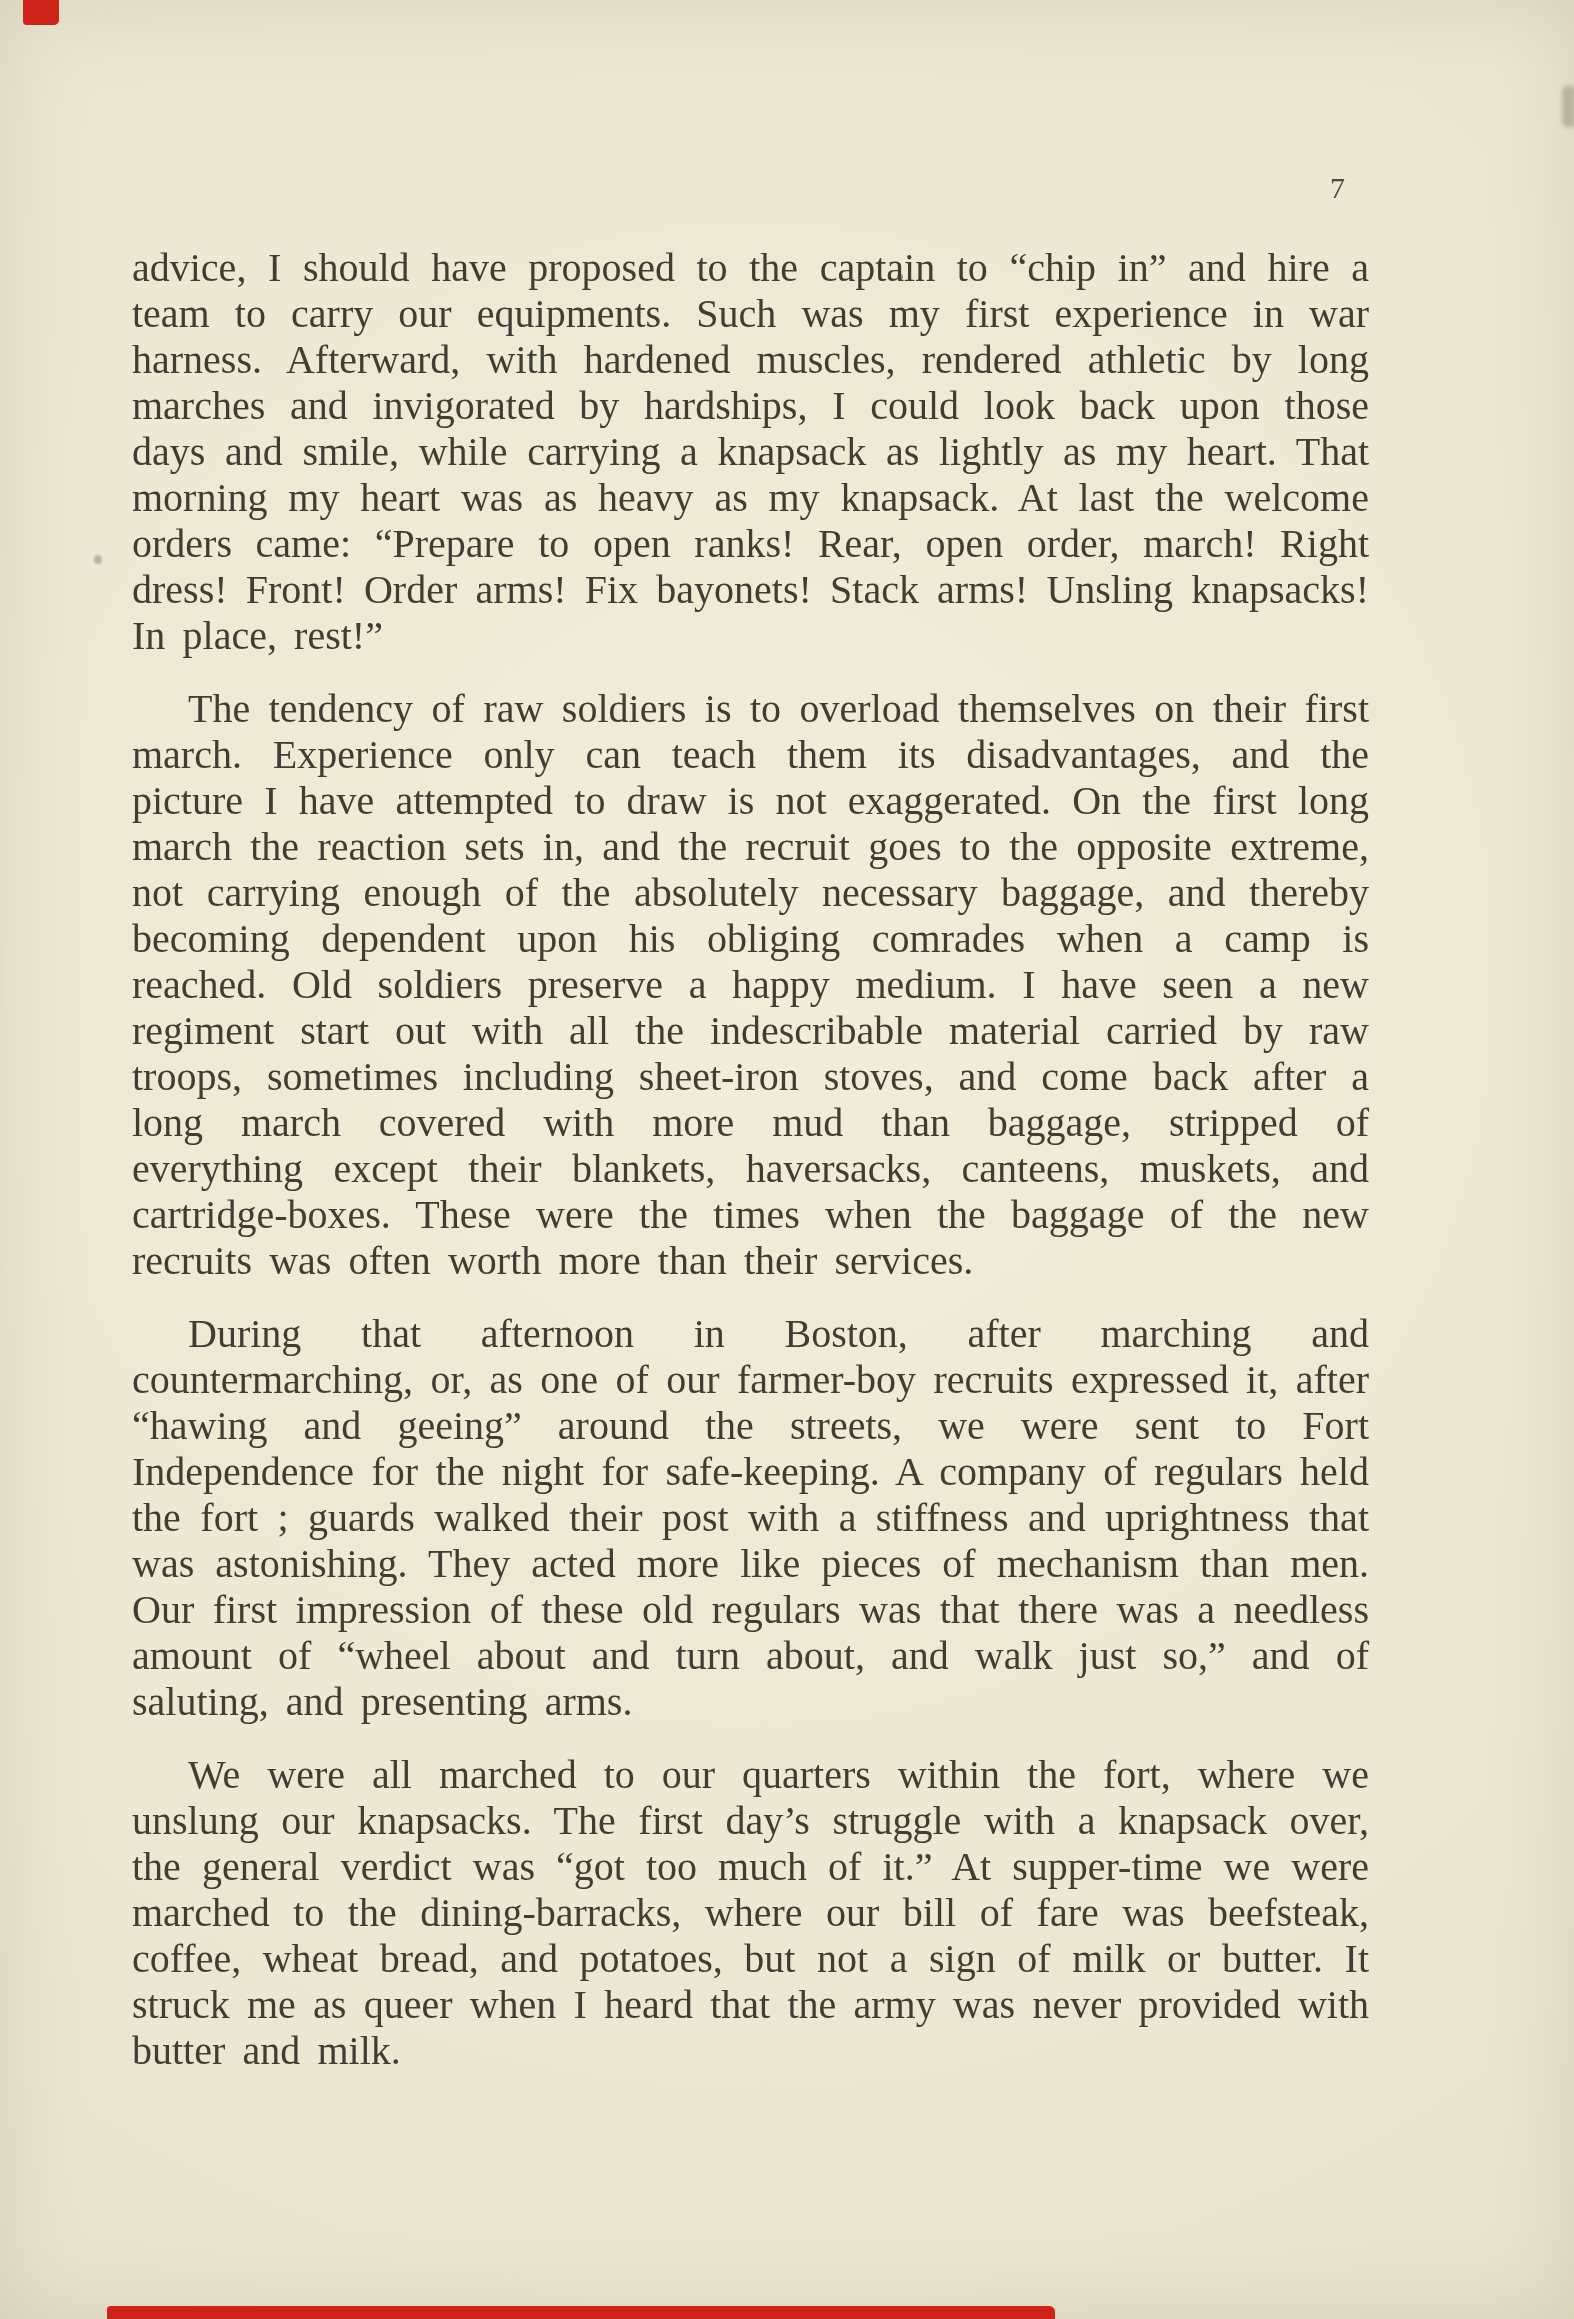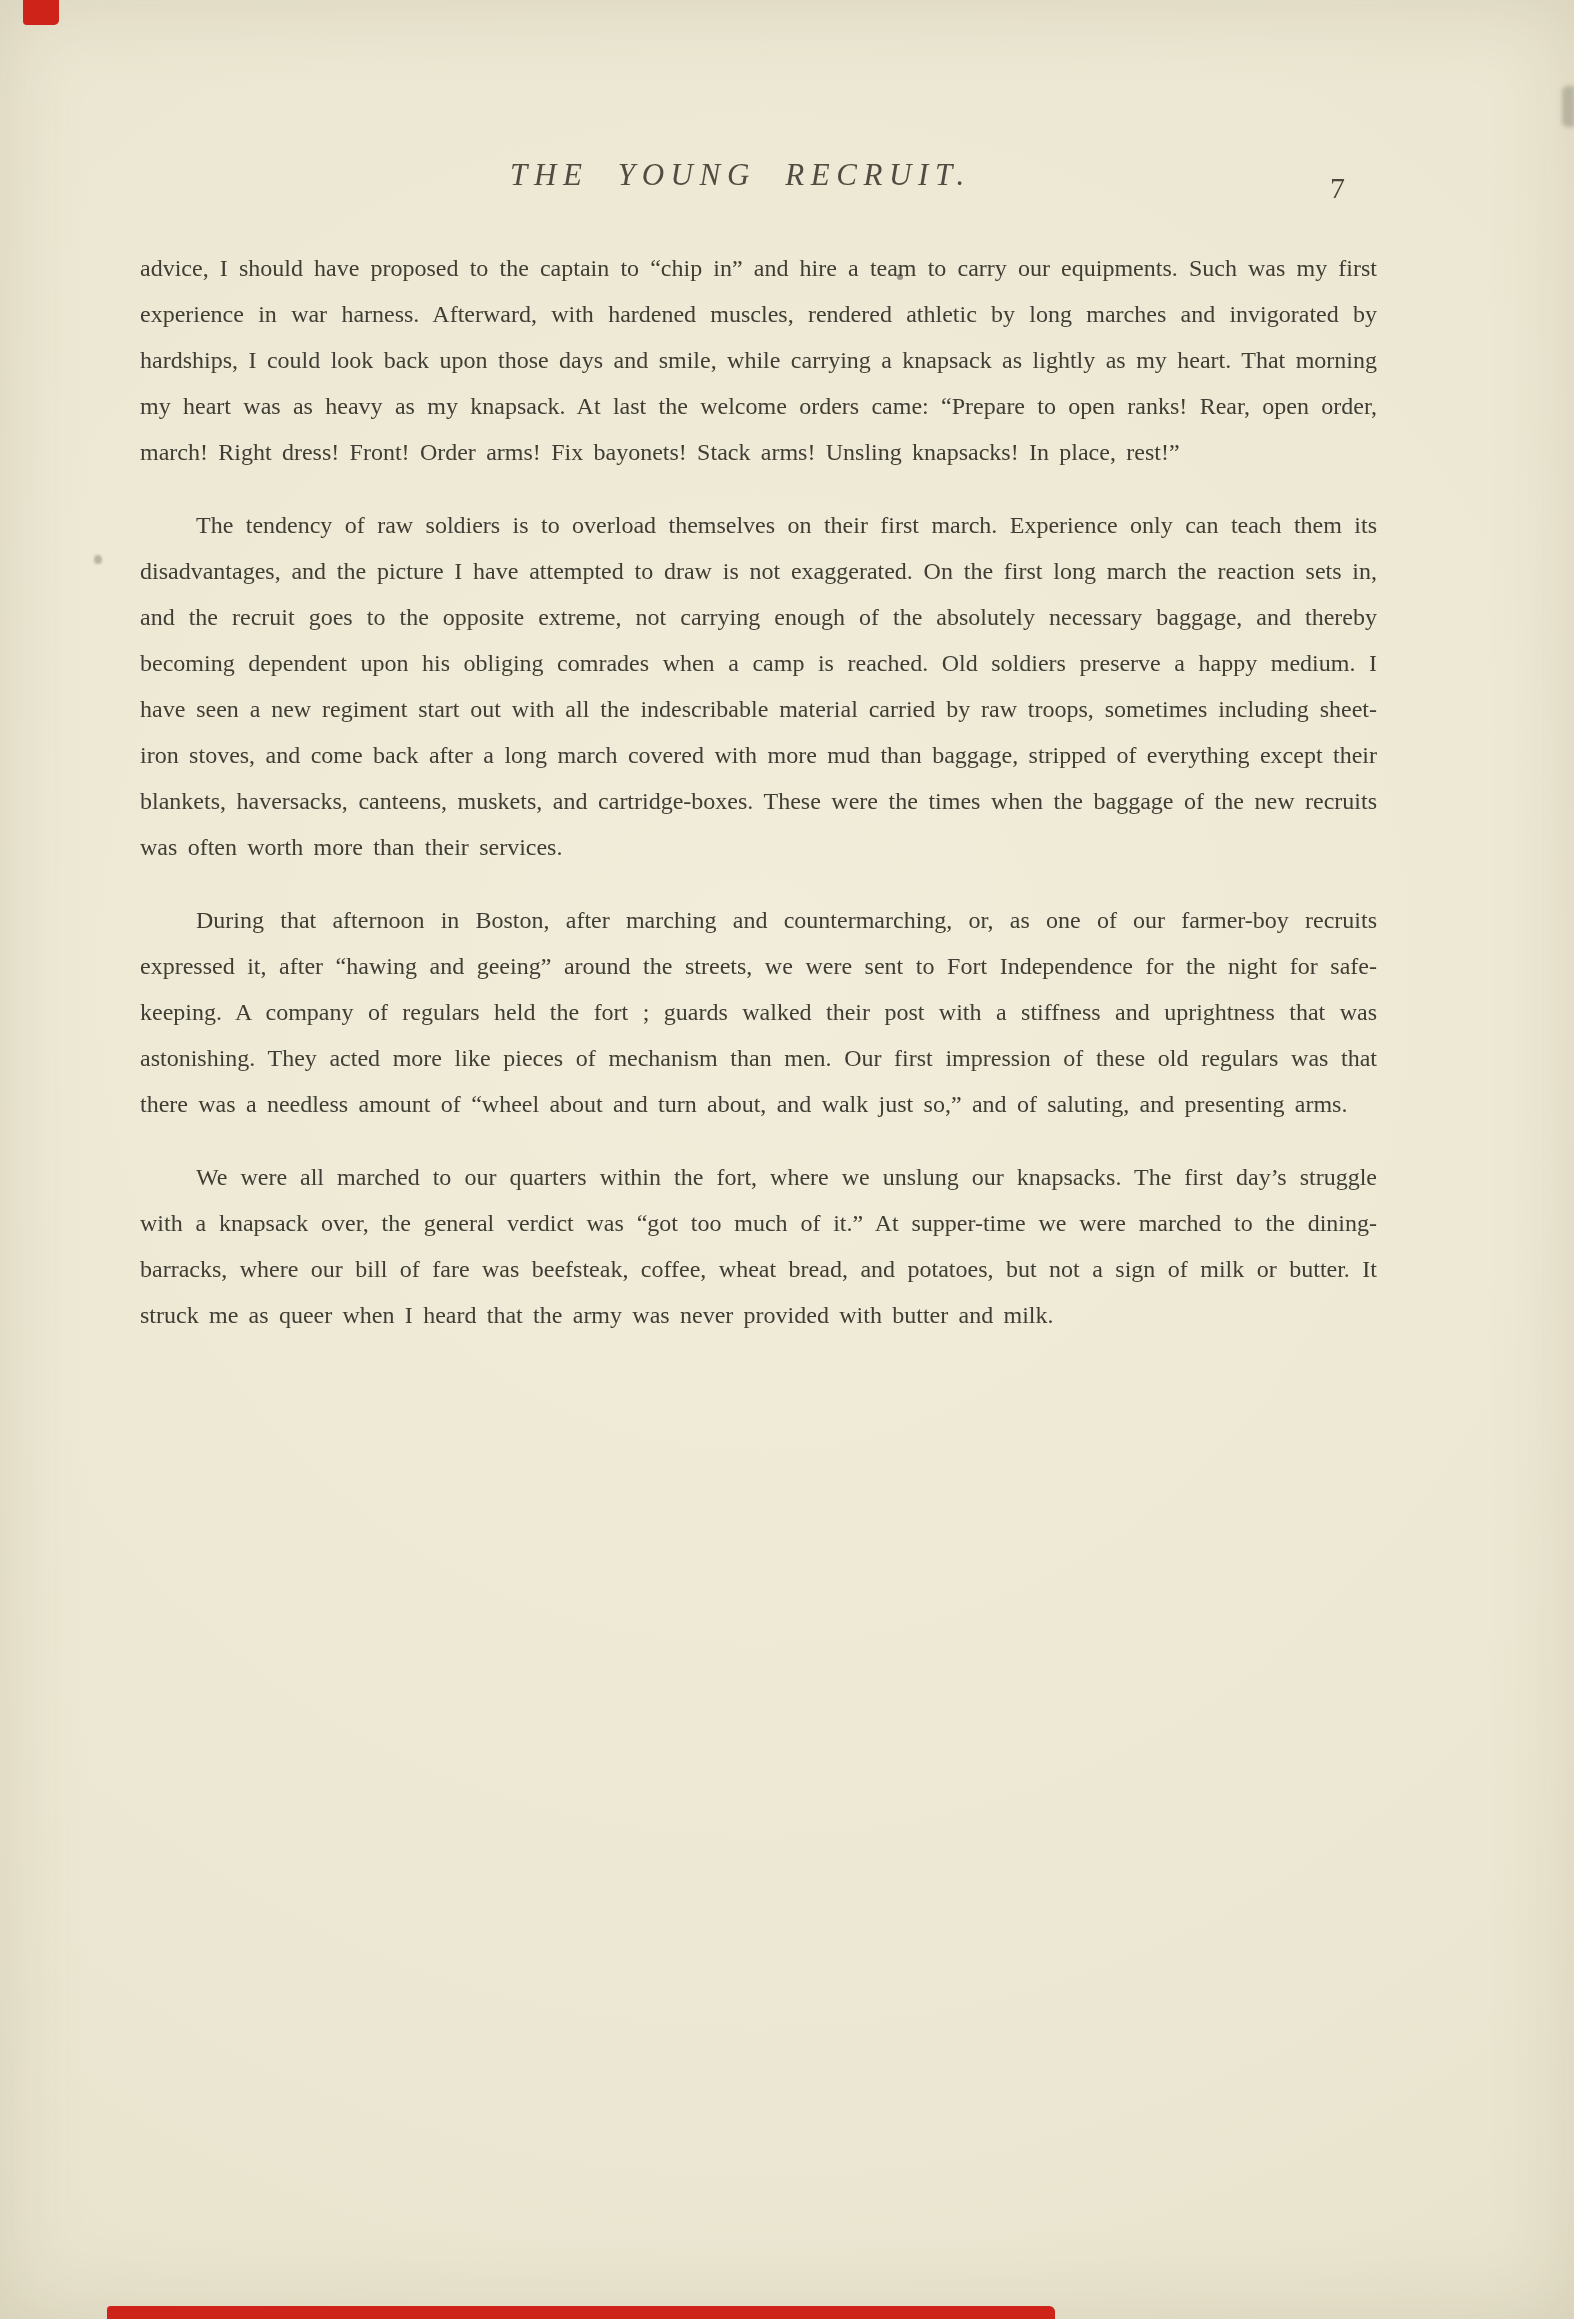--- a/index.html
+++ b/index.html
@@ -39,23 +39,23 @@
     position: absolute;
     top: 171px;
     left: 1330px;
     font-size: 30px;
     color: #4c483e;
   }
 
   .text-block {
     position: absolute;
     top: 245px;
-    left: 140px;
+    left: 132px;
     width: 1237px;
-    font-size: 24px;
+    font-size: 40px;
     line-height: 46px;
     color: #403d34;
     text-align: justify;
     word-spacing: 0.18em;
   }
   .text-block p {
     margin: 0;
     text-indent: 0;
   }
   .text-block p.indent {
@@ -115,23 +115,20 @@
 </head>
 <body>
 
 <div class="paper">
 
   <div class="red-mark-top"></div>
   <div class="smudge-right"></div>
   <div class="speck-1"></div>
   <div class="speck-2"></div>
 
-  <div class="running-head">
-    <span class="title">THE YOUNG RECRUIT.</span>
-  </div>
 
   <div class="page-num">7</div>
 
   <div class="text-block">
     <p>advice, I should have proposed to the captain to “chip in” and hire a team to carry our equipments.  Such was my first experience in war harness.  Afterward, with hardened muscles, rendered athletic by long marches and invigorated by hardships, I could look back upon those days and smile, while carrying a knapsack as lightly as my heart.  That morning my heart was as heavy as my knapsack.  At last the welcome orders came: “Prepare to open ranks!  Rear, open order, march!  Right dress!  Front!  Order arms!  Fix bayonets!  Stack arms!  Unsling knapsacks!  In place, rest!”</p>
     <p class="indent">The tendency of raw soldiers is to overload themselves on their first march.  Experience only can teach them its disadvantages, and the picture I have attempted to draw is not exaggerated.  On the first long march the reaction sets in, and the recruit goes to the opposite extreme, not carrying enough of the absolutely necessary baggage, and thereby becoming dependent upon his obliging comrades when a camp is reached.  Old soldiers preserve a happy medium.  I have seen a new regiment start out with all the indescribable material carried by raw troops, sometimes including sheet-iron stoves, and come back after a long march covered with more mud than baggage, stripped of everything except their blankets, haversacks, canteens, muskets, and cartridge-boxes.  These were the times when the baggage of the new recruits was often worth more than their services.</p>
     <p class="indent">During that afternoon in Boston, after marching and countermarching, or, as one of our farmer-boy recruits expressed it, after “hawing and geeing” around the streets, we were sent to Fort Independence for the night for safe-keeping.  A company of regulars held the fort ; guards walked their post with a stiffness and uprightness that was astonishing.  They acted more like pieces of mechanism than men.  Our first impression of these old regulars was that there was a needless amount of “wheel about and turn about, and walk just so,” and of saluting, and presenting arms.</p>
     <p class="indent">We were all marched to our quarters within the fort, where we unslung our knapsacks.  The first day’s struggle with a knapsack over, the general verdict was “got too much of it.”  At supper-time we were marched to the dining-barracks, where our bill of fare was beefsteak, coffee, wheat bread, and potatoes, but not a sign of milk or butter.  It struck me as queer when I heard that the army was never provided with butter and milk.</p>
   </div>
 

